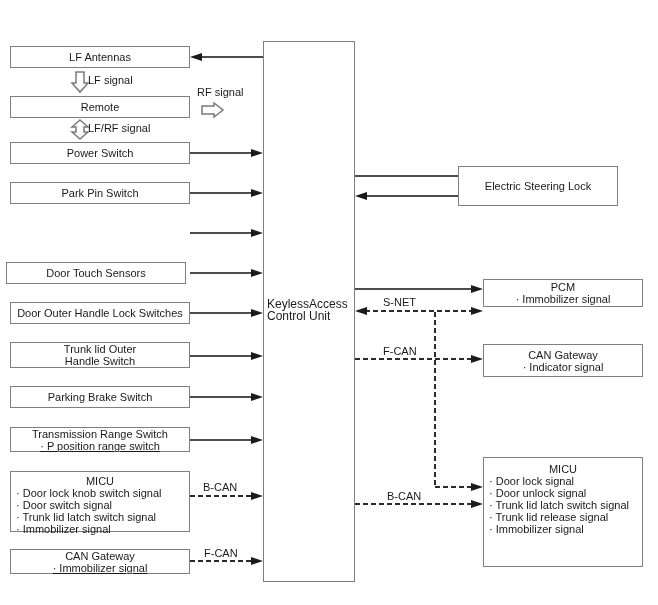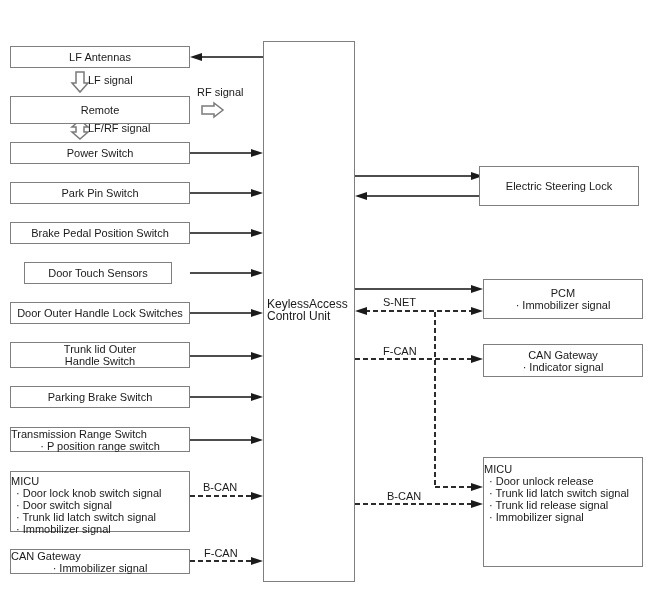--- a/index.html
+++ b/index.html
@@ -7,23 +7,23 @@
     position:relative; width:658px; height:605px; background:#ffffff;
     font-family:"Liberation Sans", sans-serif; color:#1a1a1a; overflow:hidden;margin-top:24px;
   }
   svg.wires { position:absolute; left:0; top:0; width:658px; height:605px; }
   .b {
     position:absolute; box-sizing:border-box; border:1.5px solid #7f7f7f;
     background:#ffffff; font-size:11px; line-height:12px;
   }
   .ctr { display:flex; flex-direction:column; align-items:center; justify-content:center; text-align:center; }
   .list { padding-top:3px; }
-  .bt { }
+  .bt { text-align:center; }
   .bi { text-align:left; padding-left:5px; white-space:nowrap; }
-  .bi-c { text-align:center; }
+  .bi-c { text-align:center;text-decoration:underline; }
   .sig { position:absolute; font-size:11px; white-space:nowrap; }
   .cu-label { position:absolute; left:267px; top:274px; font-size:12px; line-height:12px; }
 </style>
 </head>
 <body>
 
 <div class="canvas">
 
   <svg class="wires" viewBox="0 0 658 605">
 
@@ -112,33 +112,30 @@
     <g fill="#ffffff" stroke="#7a7a7a" stroke-width="1.5">
       <path d="M76,48 L84,48 L84,59 L88,59 L80,68 L72,59 L76,59 Z"></path>
       <path d="M202,82 L214,82 L214,79 L223,86 L214,93 L214,90 L202,90 Z"></path>
       <path d="M80,96 L88,103 L84,103 L84,108 L88,108 L80,115 L72,108 L76,108 L76,103 L72,103 Z"></path>
     </g>
   </svg>
 
   <div class="b ctr" style="left:10px;top:22px;width:180px;height:22px">
     <span>LF Antennas</span>
   </div>
-  <div class="b ctr" style="left:10px;top:72px;width:180px;height:28px">
+  <div class="b ctr" style="left:10px;top:72px;width:180px;height:22px">
     <span>Remote</span>
   </div>
   <div class="b ctr" style="left:10px;top:158px;width:180px;height:22px">
     <span>Park Pin Switch</span>
   </div>
   <div class="b ctr" style="left:10px;top:118px;width:180px;height:22px">
     <span>Power Switch</span>
   </div>
-  <div class="b ctr" style="left:10px;top:198px;width:180px;height:22px">
-    <span>Brake Pedal Position Switch</span>
-  </div>
-  <div class="b ctr" style="left:24px;top:238px;width:148px;height:22px">
+  <div class="b ctr" style="left:6px;top:238px;width:180px;height:22px">
     <span>Door Touch Sensors</span>
   </div>
   <div class="b ctr" style="left:10px;top:318px;width:180px;height:26px">
     <span>Trunk lid Outer</span>
     <span>Handle Switch</span>
   </div>
   <div class="b ctr" style="left:10px;top:278px;width:180px;height:22px">
     <span>Door Outer Handle Lock Switches</span>
   </div>
   <div class="b ctr" style="left:10px;top:362px;width:180px;height:22px">
@@ -159,34 +156,35 @@
     <div class="bt">CAN Gateway</div>
     <div class="bi-c">· Immobilizer signal</div>
   </div>
 
   <div class="b" style="left:263px;top:17px;width:92px;height:541px"></div>
   <div class="cu-label">
     <div>KeylessAccess</div>
     <div>Control Unit</div>
   </div>
 
-  <div class="b ctr" style="left:479px;top:142px;width:160px;height:40px">
+  <div class="b ctr" style="left:458px;top:142px;width:160px;height:40px">
     <span>Electric Steering Lock</span>
   </div>
-  <div class="b ctr" style="left:483px;top:255px;width:160px;height:40px">
+  <div class="b ctr" style="left:483px;top:255px;width:160px;height:28px">
     <span>PCM</span>
     <span>· Immobilizer signal</span>
   </div>
   <div class="b ctr" style="left:483px;top:320px;width:160px;height:33px">
     <span>CAN Gateway</span>
     <span>· Indicator signal</span>
   </div>
   <div class="b list" style="left:483px;top:433px;width:160px;height:110px;padding-top:5px">
     <div class="bt">MICU</div>
-    <div class="bi">· Door unlock release</div>
+    <div class="bi">· Door lock signal</div>
+    <div class="bi">· Door unlock signal</div>
     <div class="bi">· Trunk lid latch switch signal</div>
     <div class="bi">· Trunk lid release signal</div>
     <div class="bi">· Immobilizer signal</div>
   </div>
 
   <div class="sig" style="left:88px;top:50px">LF signal</div>
   <div class="sig" style="left:197px;top:62px">RF signal</div>
   <div class="sig" style="left:88px;top:98px">LF/RF signal</div>
   <div class="sig" style="left:383px;top:272px">S-NET</div>
   <div class="sig" style="left:383px;top:321px">F-CAN</div>

